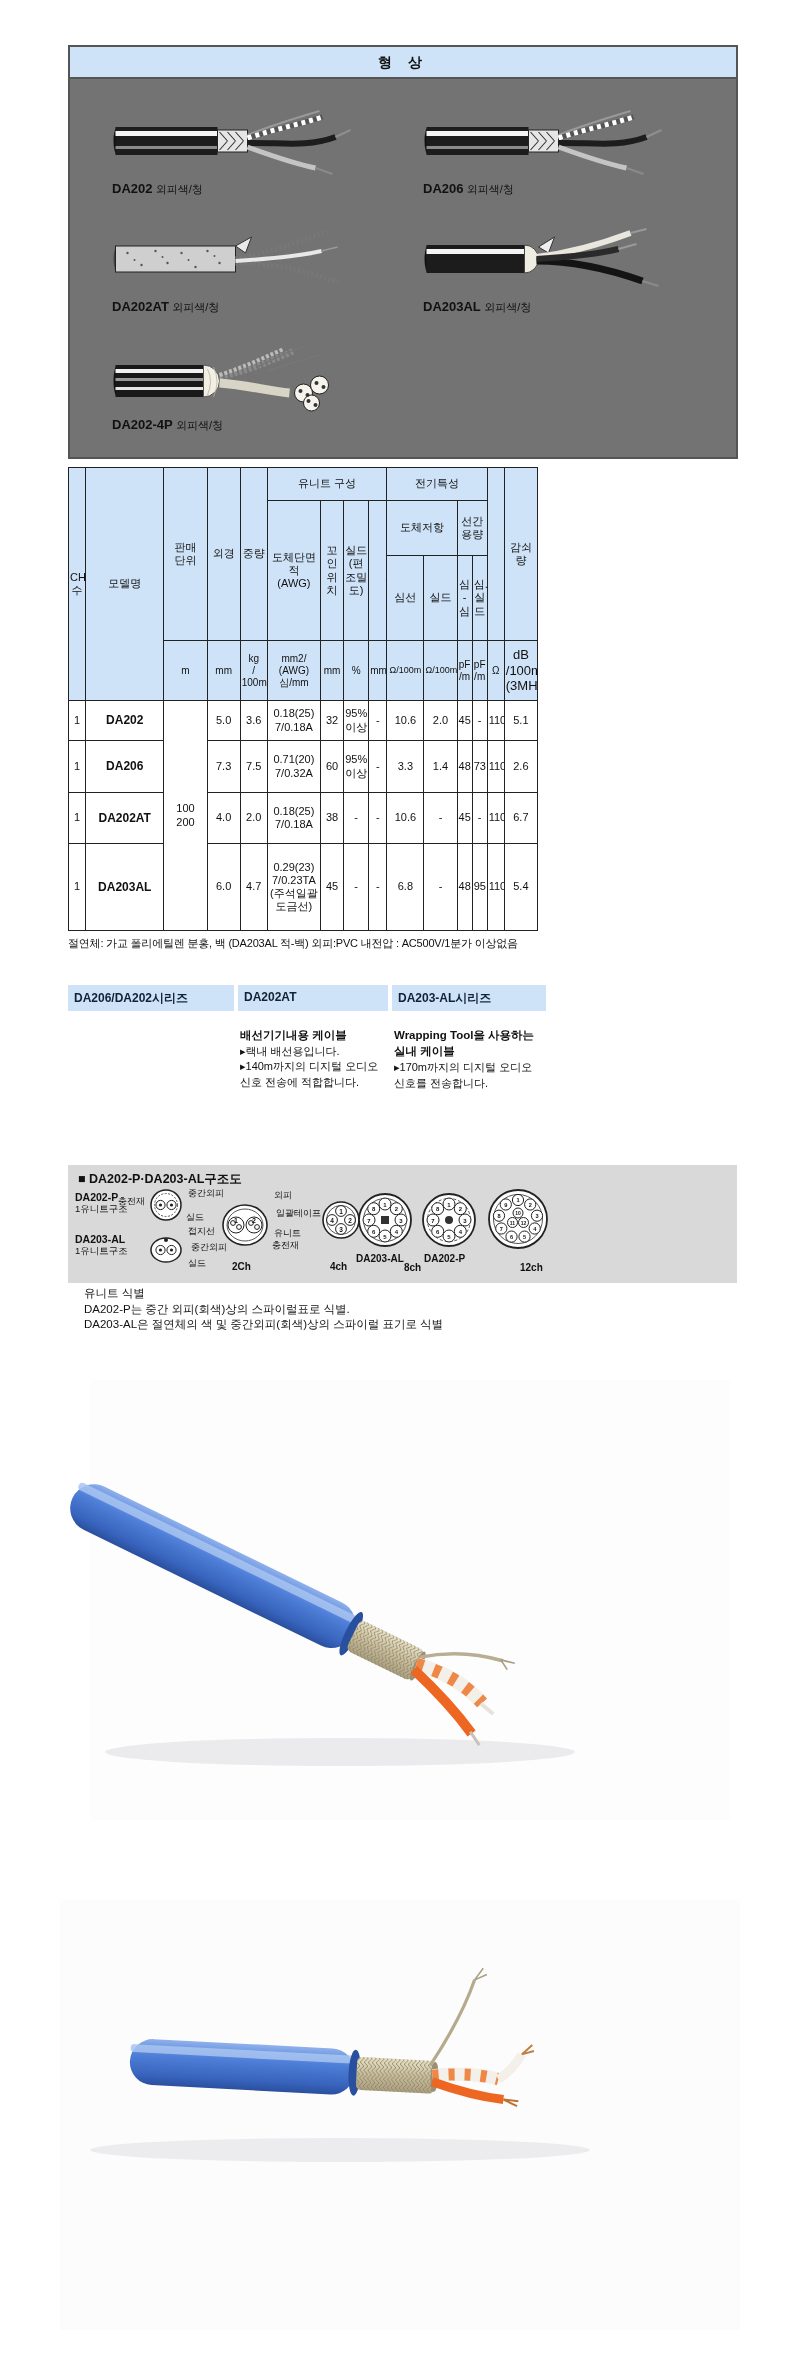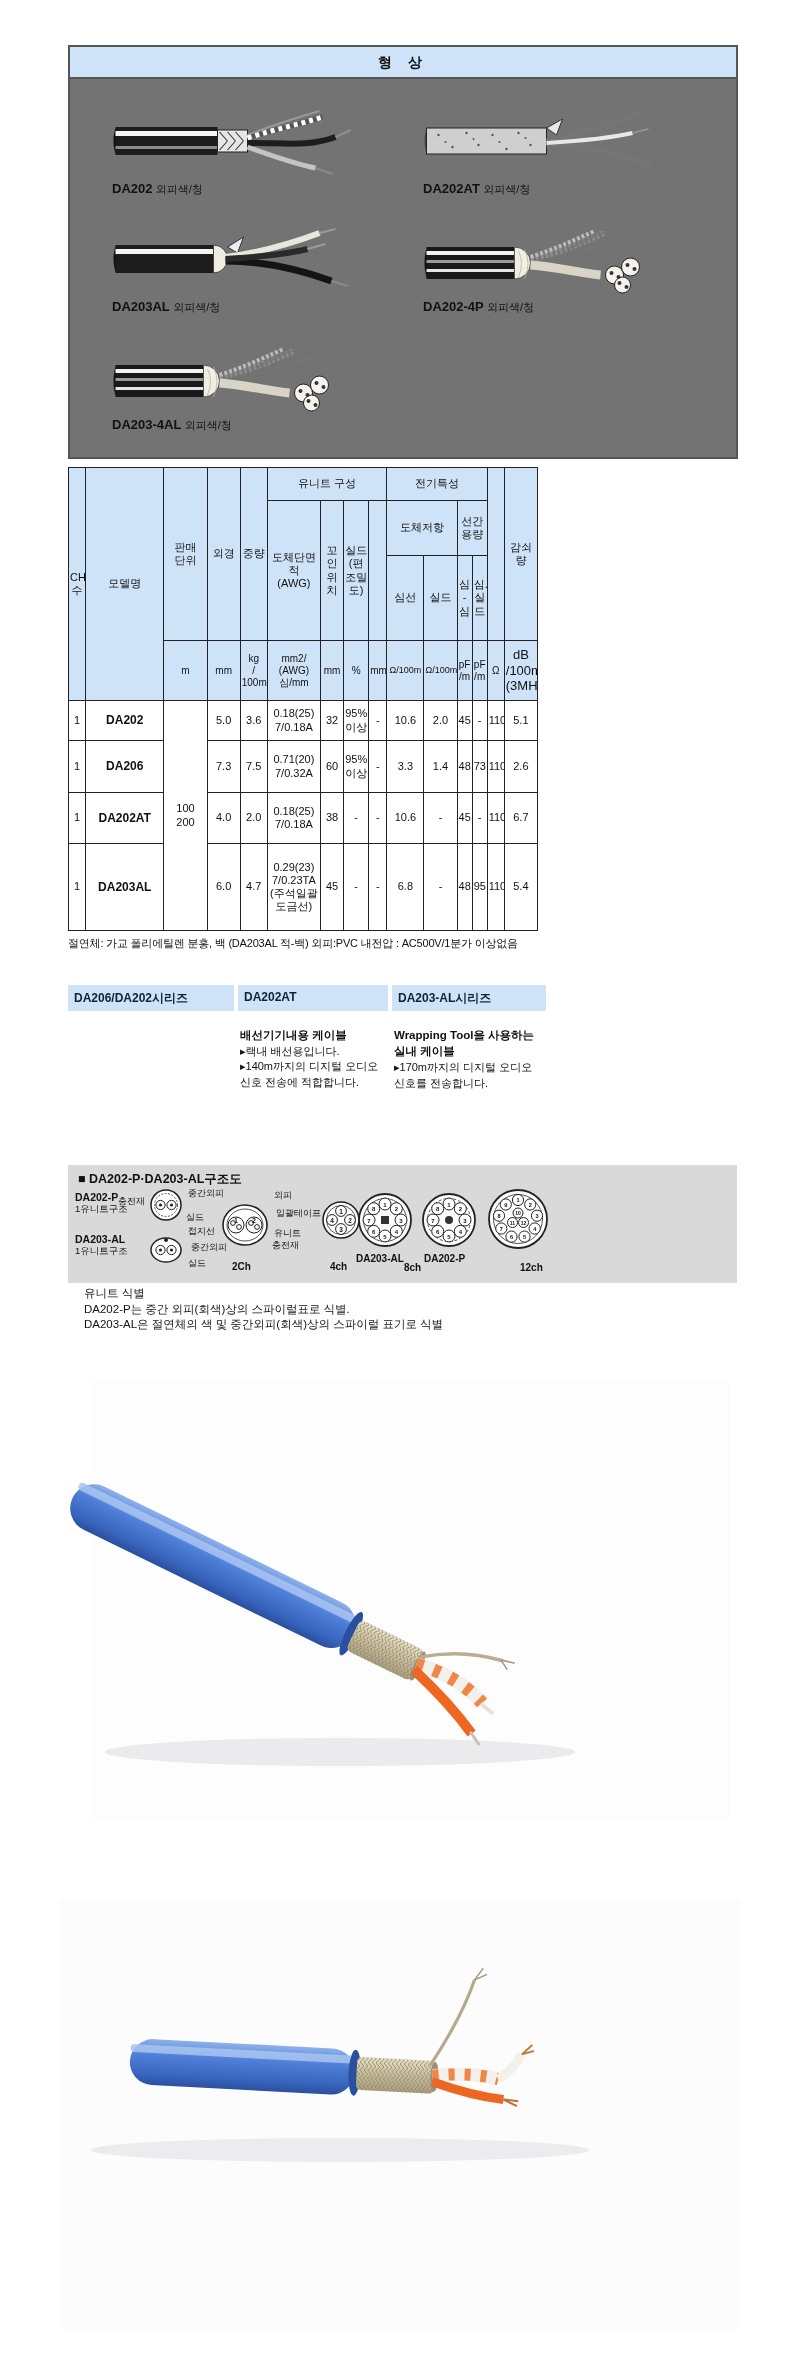--- a/index.html
+++ b/index.html
@@ -160,20 +160,29 @@
       <svg width="265" height="80">
           <use href="#art-a"></use>
         </svg>
       <div class="fig-label">
         <span class="mod">DA202</span>
         <span class="suf">외피색/청</span>
       </div>
     </div>
     <div class="fig">
       <svg width="265" height="80">
+          <use href="#art-a"></use>
+        </svg>
+      <div class="fig-label">
+        <span class="mod">DA206</span>
+        <span class="suf">외피색/청</span>
+      </div>
+    </div>
+    <div class="fig">
+      <svg width="265" height="80">
           <use href="#art-b"></use>
         </svg>
       <div class="fig-label">
         <span class="mod">DA202AT</span>
         <span class="suf">외피색/청</span>
       </div>
     </div>
     <div class="fig">
       <svg width="265" height="80">
           <use href="#art-d"></use>
@@ -182,29 +191,20 @@
         <span class="mod">DA203AL</span>
         <span class="suf">외피색/청</span>
       </div>
     </div>
     <div class="fig">
       <svg width="265" height="80">
           <use href="#art-c"></use>
         </svg>
       <div class="fig-label">
         <span class="mod">DA202-4P</span>
-        <span class="suf">외피색/청</span>
-      </div>
-    </div>
-    <div class="fig">
-      <svg width="265" height="80">
-          <use href="#art-c"></use>
-        </svg>
-      <div class="fig-label">
-        <span class="mod">DA203-4AL</span>
         <span class="suf">외피색/청</span>
       </div>
     </div>
   </div>
 </div>
 
 <div id="spec" class="abs">
 <table>
   <colgroup>
     <col style="width:17px">

